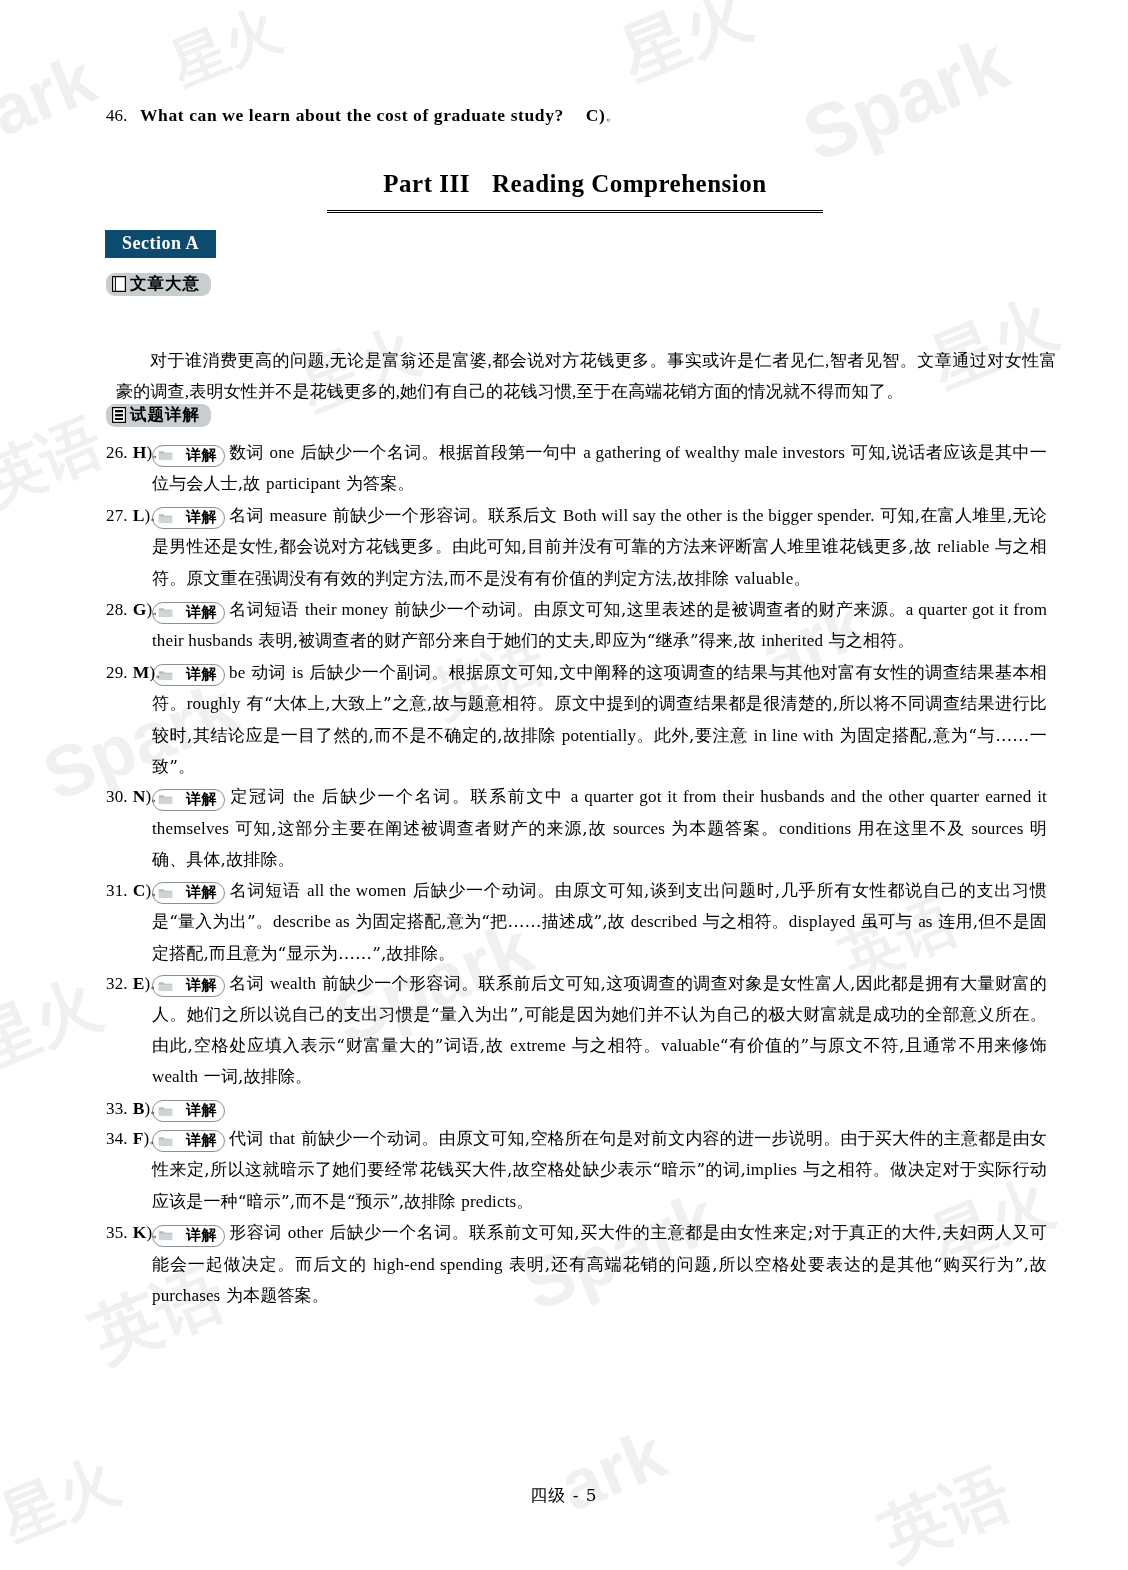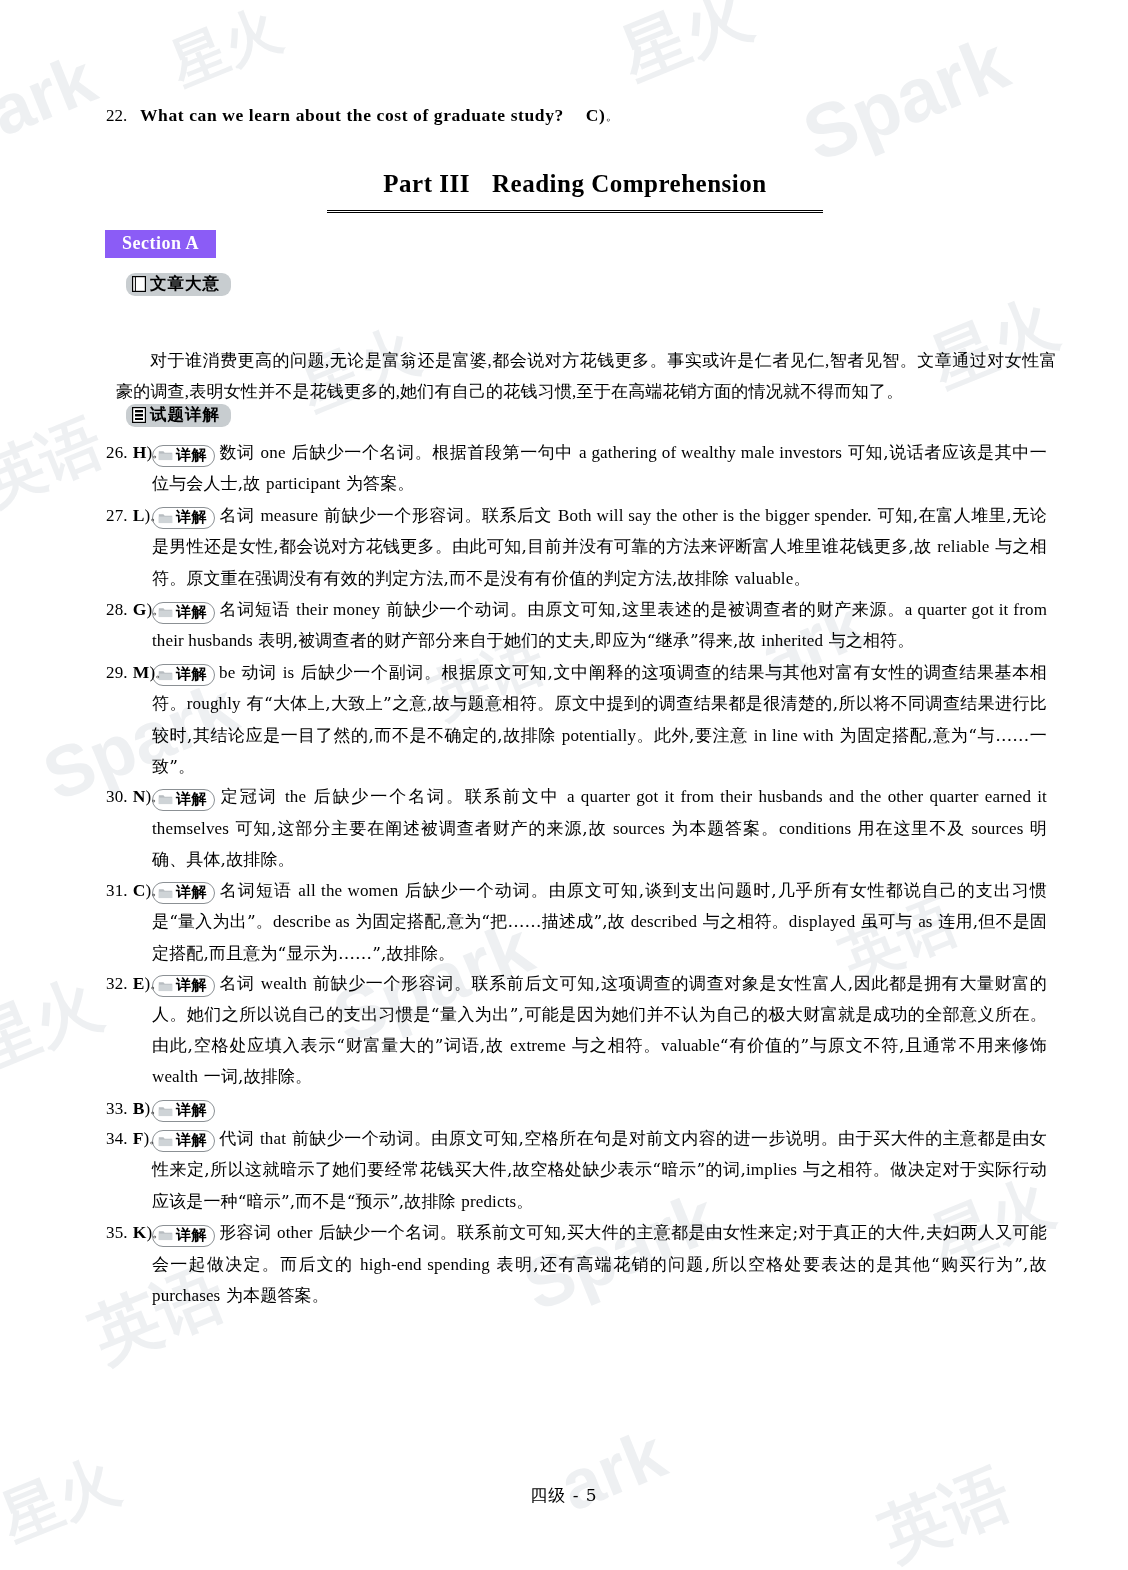--- a/index.html
+++ b/index.html
@@ -88,21 +88,21 @@
     letter-spacing: .5px;
     white-space: nowrap;
   }
   .part-head .pt .sp { display: inline-block; width: 22px; }
 
   
   .section-tag {
     position: absolute;
     left: 105px;
     top: 230px;
-    background: #8b5cf6;
+    background: #0c4a6e;
     color: #fff;
     font-size: 18px;
     font-weight: 700;
     padding: 3px 17px 4px 17px;
     letter-spacing: .5px;
     font-family: "Liberation Serif", serif;
   }
 
   
   .cn-badge {
@@ -112,21 +112,20 @@
     gap: 4px;
     background: #c8cdd0;
     border-radius: 9px;
     padding: 2px 11px 2px 6px;
     font-family: "DejaVu Sans", "Liberation Sans", sans-serif;
     font-weight: 700;
     font-size: 16.5px;
     letter-spacing: 1px;
     color: #000;
     line-height: 1.15;
-    margin-left: 20px;
   }
   .badge-ico {
     width: 14px;
     height: 16px;
     flex: none;
     display: block;
   }
 
   
   .summary {
@@ -175,21 +174,21 @@
   .cn-dot {
     font-family: "DejaVu Sans", sans-serif;
     font-size: 12px;
     vertical-align: 1px;
   }
 
   
   .xj {
     display: inline-flex;
     align-items: center;
-    gap: 3px;
+    gap: 13px;
     border: 1.4px solid #8b9094;
     border-radius: 11px;
     padding: 0px 7px 1px 5px;
     background: #fff;
     font-family: "DejaVu Sans", "Liberation Sans", sans-serif;
     font-weight: 700;
     font-size: 15px;
     line-height: 19px;
     letter-spacing: .5px;
     vertical-align: -3px;
@@ -234,21 +233,21 @@
   <div class="wm" style="left:930px;  top:1180px; font-size:62px; transform:rotate(-22deg);">星火</div>
   <div class="wm" style="left:0px;    top:1460px; font-size:60px; transform:rotate(-22deg);">星火</div>
   <div class="wm" style="left:560px;  top:1430px; font-size:70px; transform:rotate(-22deg);">ark</div>
   <div class="wm" style="left:880px;  top:1470px; font-size:66px; transform:rotate(-22deg);">英语</div>
 </div>
 
 <div class="page">
 
   <div class="qlist">
     <div class="qrow">
-      <span class="qnum">22.</span>
+      <span class="qnum">46.</span>
       <span class="qtext">What can we learn about the cost of graduate study?</span>
       <span class="qans"><span>C</span><span>)</span><span class="cn-dot">。</span></span>
     </div>
   </div>
 
   <div class="part-head">
     <div class="pt"><span>Part III</span><span class="sp"></span><span>Reading Comprehension</span></div>
   </div>
 
   <div class="section-tag">Section A</div>

